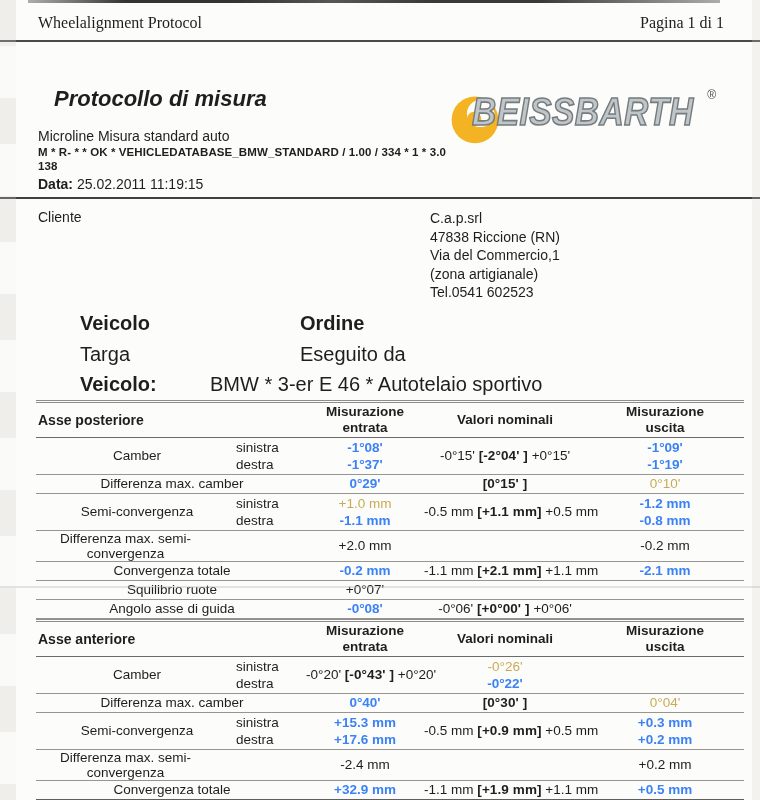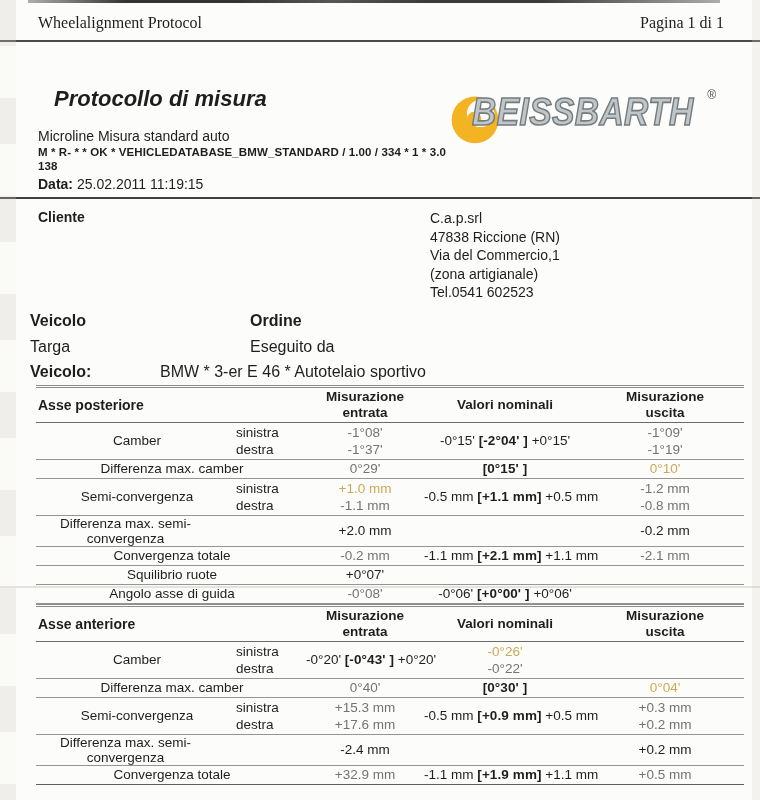--- a/index.html
+++ b/index.html
@@ -33,23 +33,23 @@
   
   .logo{position:absolute;top:2px;left:410px;width:310px;height:62px;}
   .logo-mark{position:absolute;left:38px;top:4px;}
   .logo-text{position:absolute;left:62px;top:2px;font-size:39px;font-weight:bold;font-style:italic;
     letter-spacing:.5px;color:#c0c5c7;-webkit-text-stroke:1.6px #747c80;
     transform:scaleX(.86);transform-origin:left;white-space:nowrap;}
   .logo-reg{position:absolute;right:4px;top:0;font-size:12px;color:#4e4e4e;}
 
   
   .client{display:flex;padding:10px 0 0 38px;font-size:14px;}
-  .client .lbl{font-weight:bold;width:392px;}
+  .client .lbl{font-weight:normal;width:392px;}
   .client .addr div{line-height:18.5px;}
-  .vehicle{padding-left:30px;font-size:16px;margin-top:10px;}
+  .vehicle{padding-left:58px;font-size:20px;margin-top:10px;margin-left:22px;}
   .vehicle .vrow{display:flex;margin-top:4px;}
   .vehicle .vrow.r1{margin-top:0;}
   .vehicle .c1{width:130px;}
   .vehicle .r2{margin-top:8px;}
   .vehicle .r3{margin-top:7px;}
   .vehicle .c1b{width:130px;font-weight:bold;}
   .vehicle .bold{font-weight:bold;}
 
   
   .atable{margin:4px 16px 0 36px;width:708px;border-top:3px double #8d8d8d;font-size:13.5px;}
@@ -61,21 +61,21 @@
   .r-double{min-height:36px;}
   .r-single{min-height:18px;}
   .r-tall{min-height:29px;}
   .c-label{padding-left:2px;line-height:15px;text-align:center;}
   .c-side div{line-height:17px;}
   .c-val{text-align:center;}
   .c-val div{line-height:17px;}
   .c-nom{text-align:center;white-space:nowrap;}
   .c-nom b{letter-spacing:.1px;}
   .t-last{border-bottom:1.5px solid #5f5f5f;}
-  [data-color="red"]{color:#737373;}
+  [data-color="red"]{color:#3b82f6;font-weight:bold;}
   [data-color="yellow"]{color:#c9aa55;}
 </style>
 </head>
 <body>
 
 <div class="paper">
   <div class="scan-streak-top"></div>
   <div class="scan-edge-left"></div>
   <div class="scan-edge-right"></div>
   <div class="scan-line-mid"></div>

